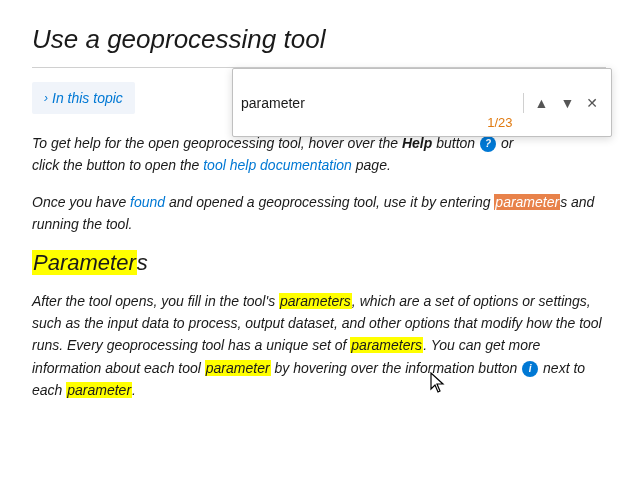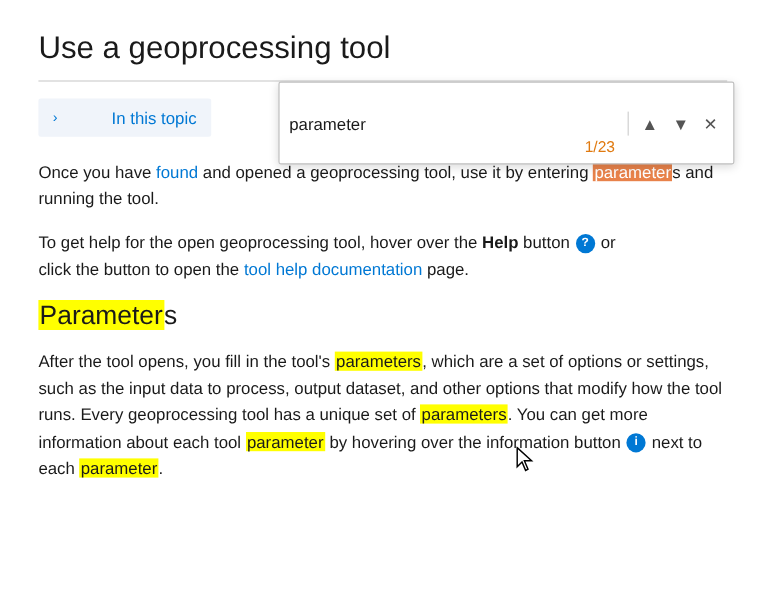--- a/index.html
+++ b/index.html
@@ -8,20 +8,21 @@
       background: #fff;
       width: 638px;
       height: 504px;
       overflow: hidden;
       position: relative;
     }
 
     .page-wrapper {
       padding: 24px 32px 24px 32px;
       position: relative;
+      font-style: italic;
     }
 
     .page-title {
       font-size: 26px;
       font-weight: 300;
       color: #1a1a1a;
       margin-bottom: 12px;
     }
 
     .divider {
@@ -43,21 +44,20 @@
 
     .chevron-icon {
       color: #0078d4;
       font-size: 12px;
     }
 
     .in-this-topic-link {
       color: #0078d4;
       font-size: 14px;
       text-decoration: none;
-      margin-left: 41px;
     }
 
     .body-text {
       font-size: 14px;
       color: #1a1a1a;
       line-height: 1.6;
       margin-bottom: 14px;
     }
 
     .highlight-orange {
@@ -219,26 +219,26 @@
   <hr class="divider">
 
   <div class="in-this-topic">
     <span class="chevron-icon">›</span>
     <a class="in-this-topic-link">
       <span>In this topic</span>
     </a>
   </div>
 
   <p class="body-text">
-    <span>Once you have <span class="link-blue">found</span> and opened a geoprocessing tool, use it by entering </span><span class="highlight-orange">parameter</span><span>s and running the tool.</span>
-  </p>
-
-  <p class="body-text">
     To get help for the open geoprocessing tool, hover over the <span class="bold">Help</span> button <span class="help-icon">?</span> or<br>
     click the button to open the <a class="link-blue">tool help documentation</a> page.
+  </p>
+
+  <p class="body-text">
+    <span>Once you have <span class="link-blue">found</span> and opened a geoprocessing tool, use it by entering </span><span class="highlight-orange">parameter</span><span>s and running the tool.</span>
   </p>
 
   <h2 class="section-heading">
     <span class="highlight-yellow">Parameter</span><span>s</span>
   </h2>
 
   <p class="body-text">
     After the tool opens, you fill in the tool's <span class="highlight-yellow">parameters</span>, which are a set of options or settings, such as the input data to process, output dataset, and other options that modify how the tool runs. Every geoprocessing tool has a unique set of <span class="highlight-yellow">parameters</span>. You can get more information about each tool <span class="highlight-yellow">parameter</span> by hovering over the information button <span class="info-icon">i</span> next to each <span class="highlight-yellow">parameter</span>.
   </p>
 </div>

